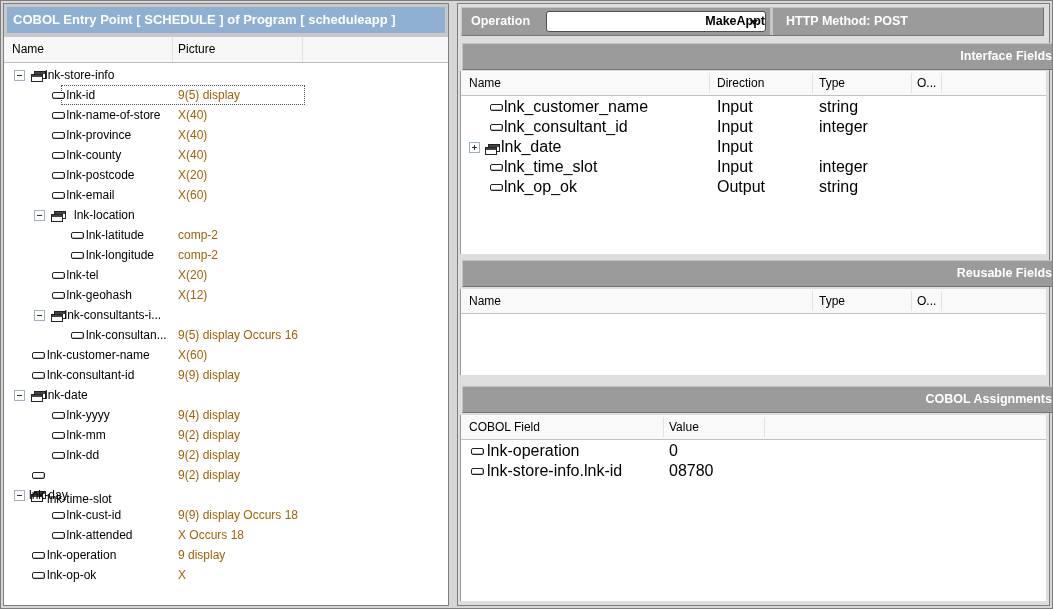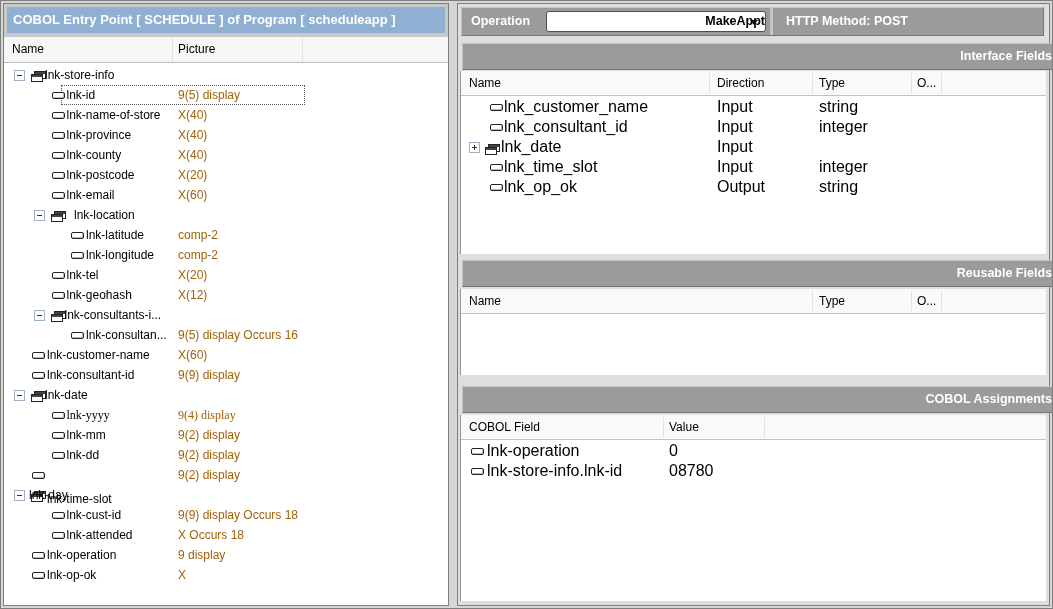--- a/index.html
+++ b/index.html
@@ -159,21 +159,21 @@
         <div class="trow" style="top: 322px;">
           <div class="xbox" style="left: 10px;"></div>
           <span class="ic-group" style="left: 27px;"><svg width="15" height="12" viewBox="0 0 15 12">
               <rect x="3.5" y="0.5" width="11" height="7" fill="#fff" stroke="#222"></rect>
               <rect x="4" y="1" width="10" height="2" fill="#444"></rect>
               <rect x="0.5" y="3.5" width="11" height="7" fill="#fff" stroke="#222"></rect>
               <rect x="1" y="4" width="10" height="2" fill="#444"></rect>
             </svg></span>
           <span class="tname" style="left: 41px;">lnk-date</span>
         </div>
-        <div class="trow" style="top: 342px; font-family: Liberation Serif, serif;">
+        <div class="trow" style="top: 342px;">
           <span class="ic-leaf" style="left: 47.5px;"></span>
           <span class="tname" style="left: 62.5px;">lnk-yyyy</span>
           <span class="tpic">9(4) display</span>
         </div>
         <div class="trow" style="top: 362px;">
           <span class="ic-leaf" style="left: 47.5px;"></span>
           <span class="tname" style="left: 62.5px;">lnk-mm</span>
           <span class="tpic">9(2) display</span>
         </div>
         <div class="trow" style="top: 382px;">

